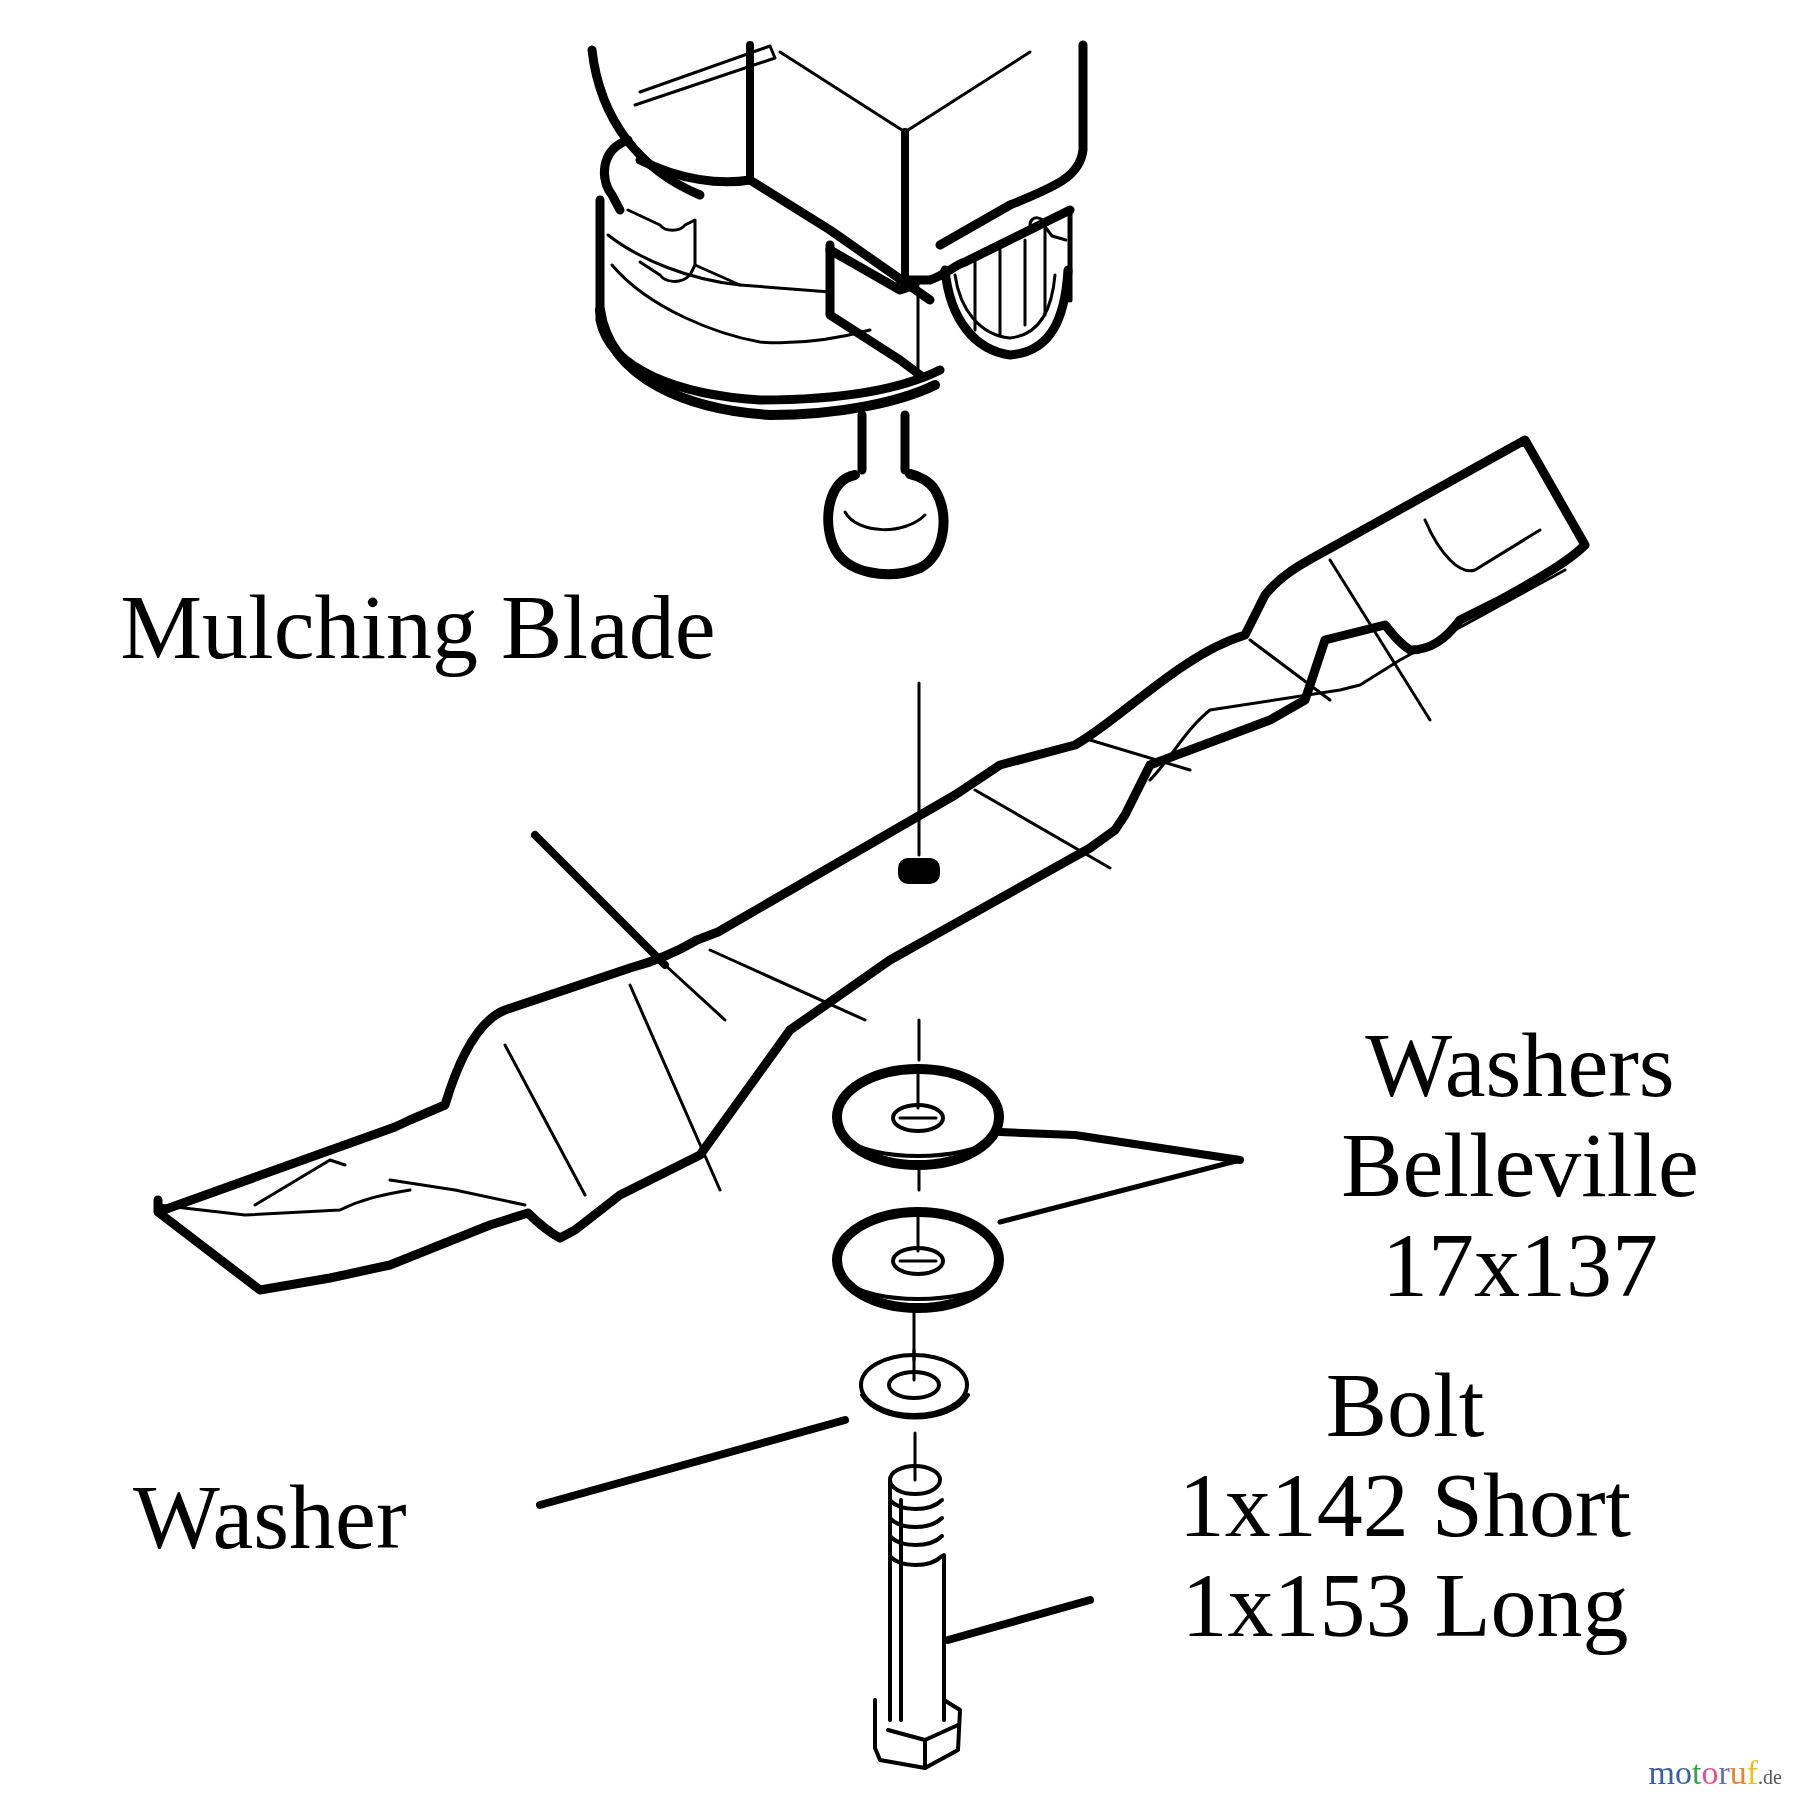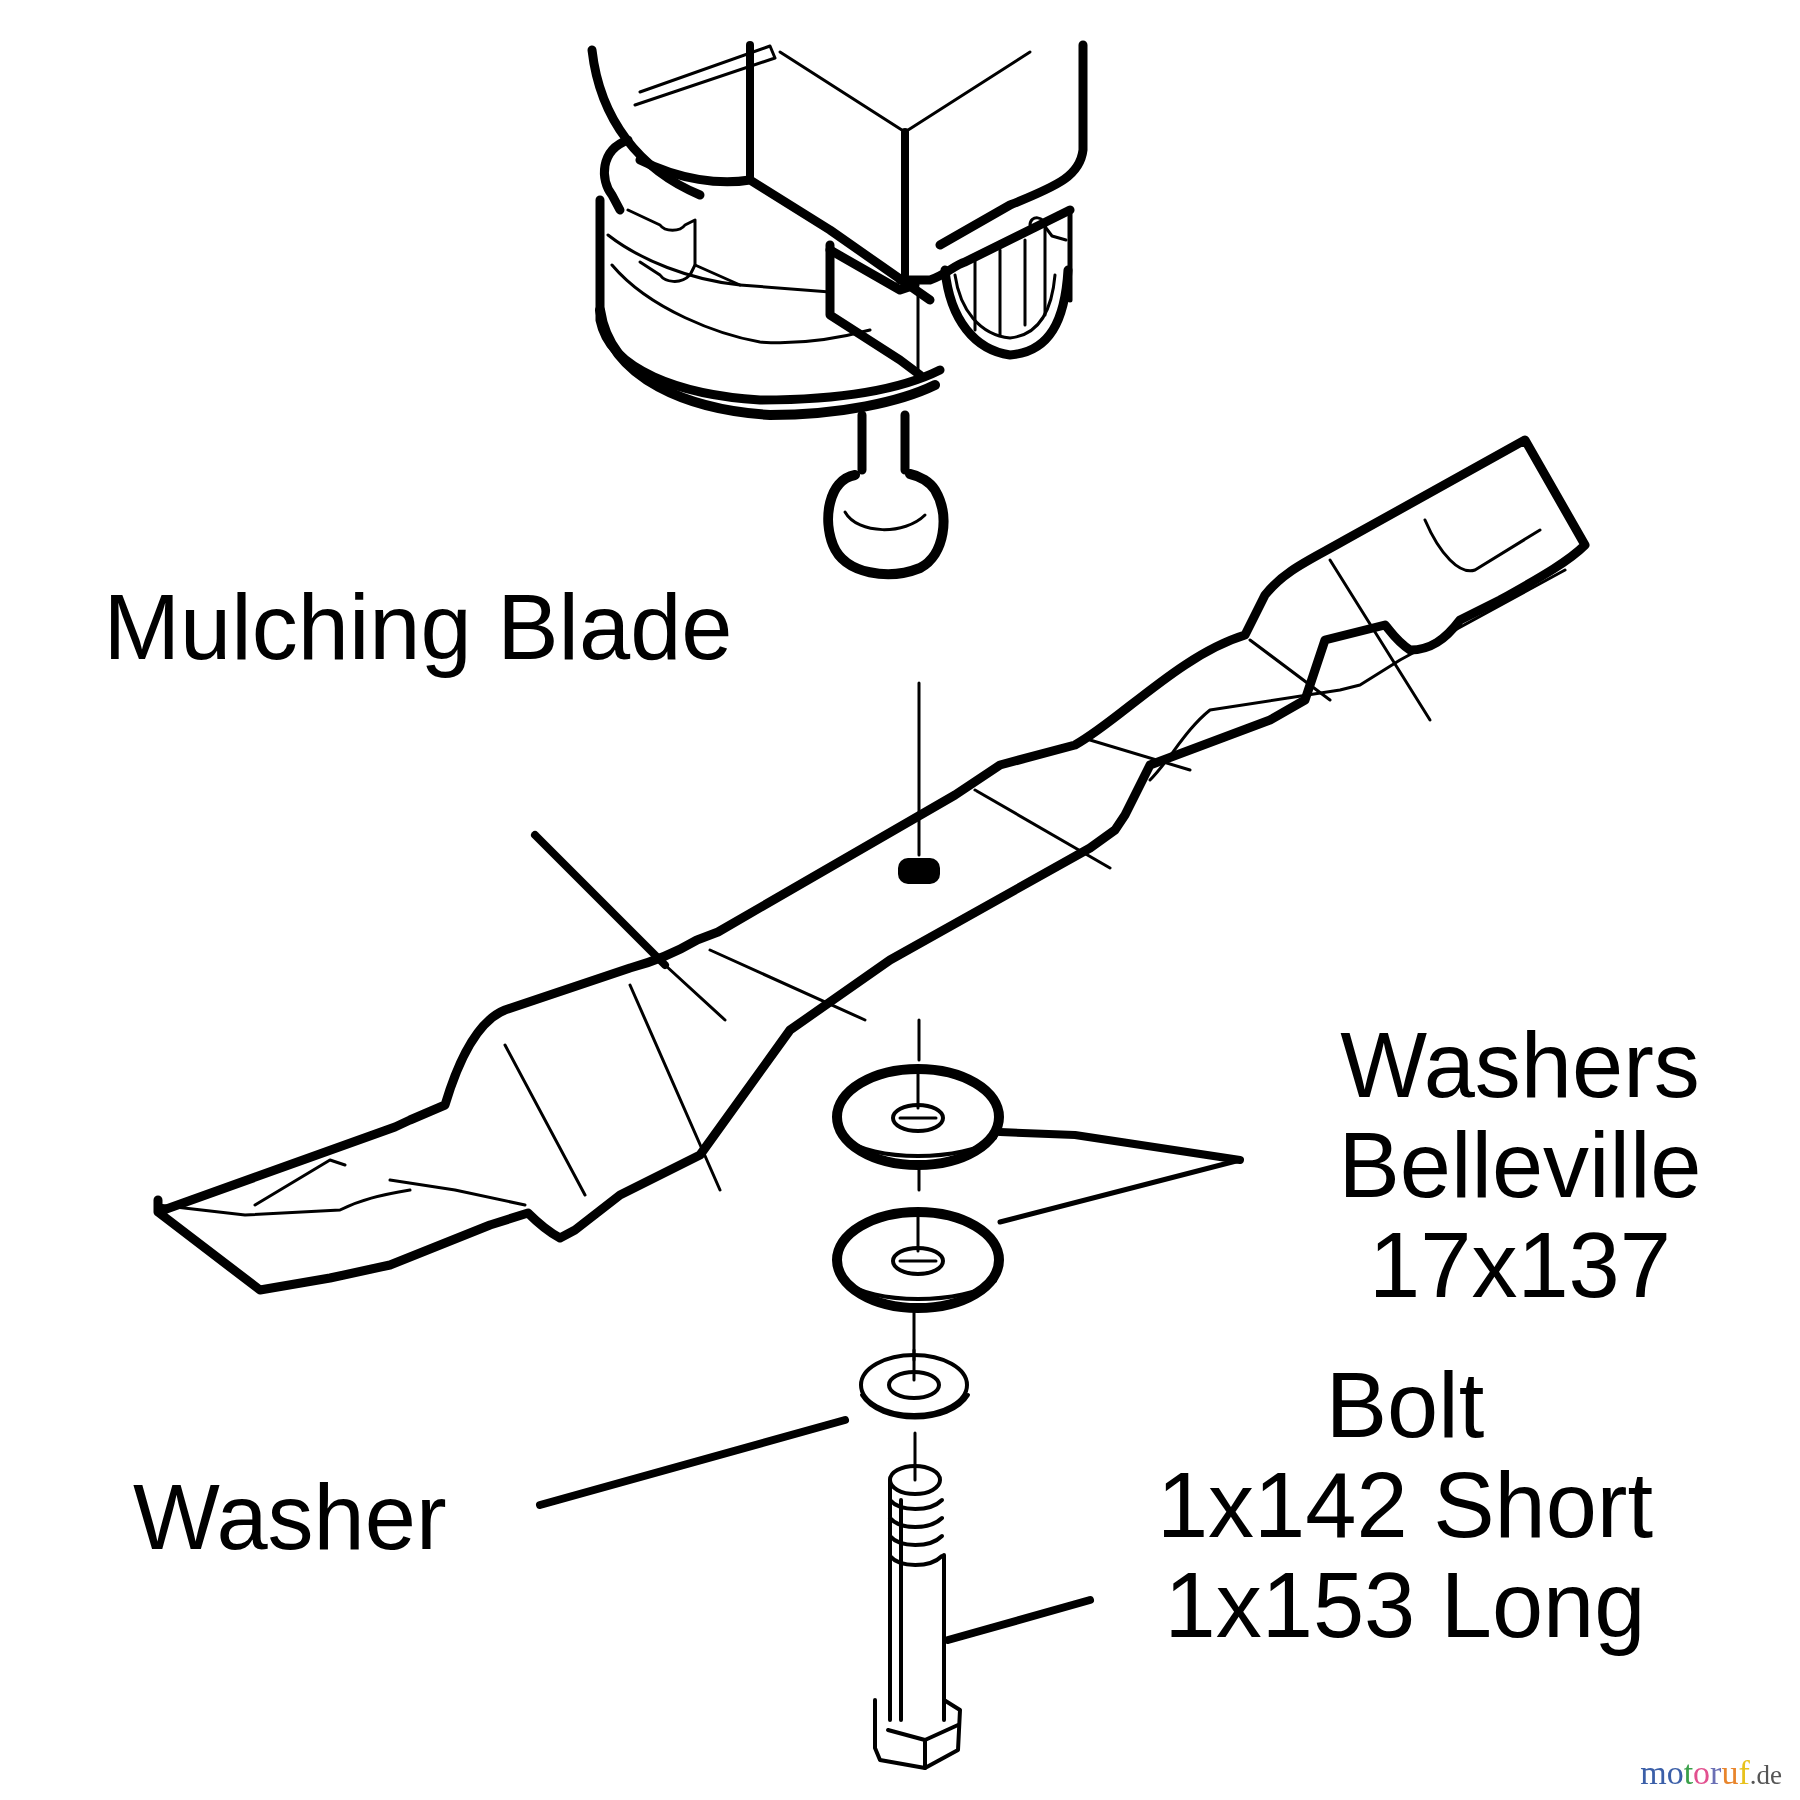--- a/index.html
+++ b/index.html
@@ -1,34 +1,34 @@
 <!DOCTYPE html>
 <html><head>
   <meta charset="utf-8">
   <style>
     html, body { margin: 0; padding: 0; background: #ffffff; }
     #stage { position: relative; width: 1800px; height: 1800px; background: #ffffff; overflow: hidden; }
     svg.drawing { position: absolute; left: 0; top: 0; }
     .lbl {
       position: absolute;
-      font-family: Liberation Sans, sans-serif;
+      font-family: Liberation Serif, serif;
       color: #000;
       font-size: 92px;
       line-height: 100px;
       white-space: nowrap;
       letter-spacing: 0px;
     }
     .lbl div { display: block; }
     .center { text-align: center; }
     .wm {
       position: absolute; right: 18px; bottom: 8px;
       font-family: "Liberation Serif", serif; font-size: 34px;
     }
     .wm span { display: inline-block; }
-    .wm .de { font-size: 27px; color: #555; margin-top: 16px; }
+    .wm .de { font-size: 20px; color: #555; margin-top: 16px; }
   </style>
 </head>
 <body>
 
 <div id="stage">
 
   <svg class="drawing" width="1800" height="1800" viewBox="0 0 1800 1800">
     <g fill="none" stroke="#000" stroke-linecap="round" stroke-linejoin="round">
 
       <g>

